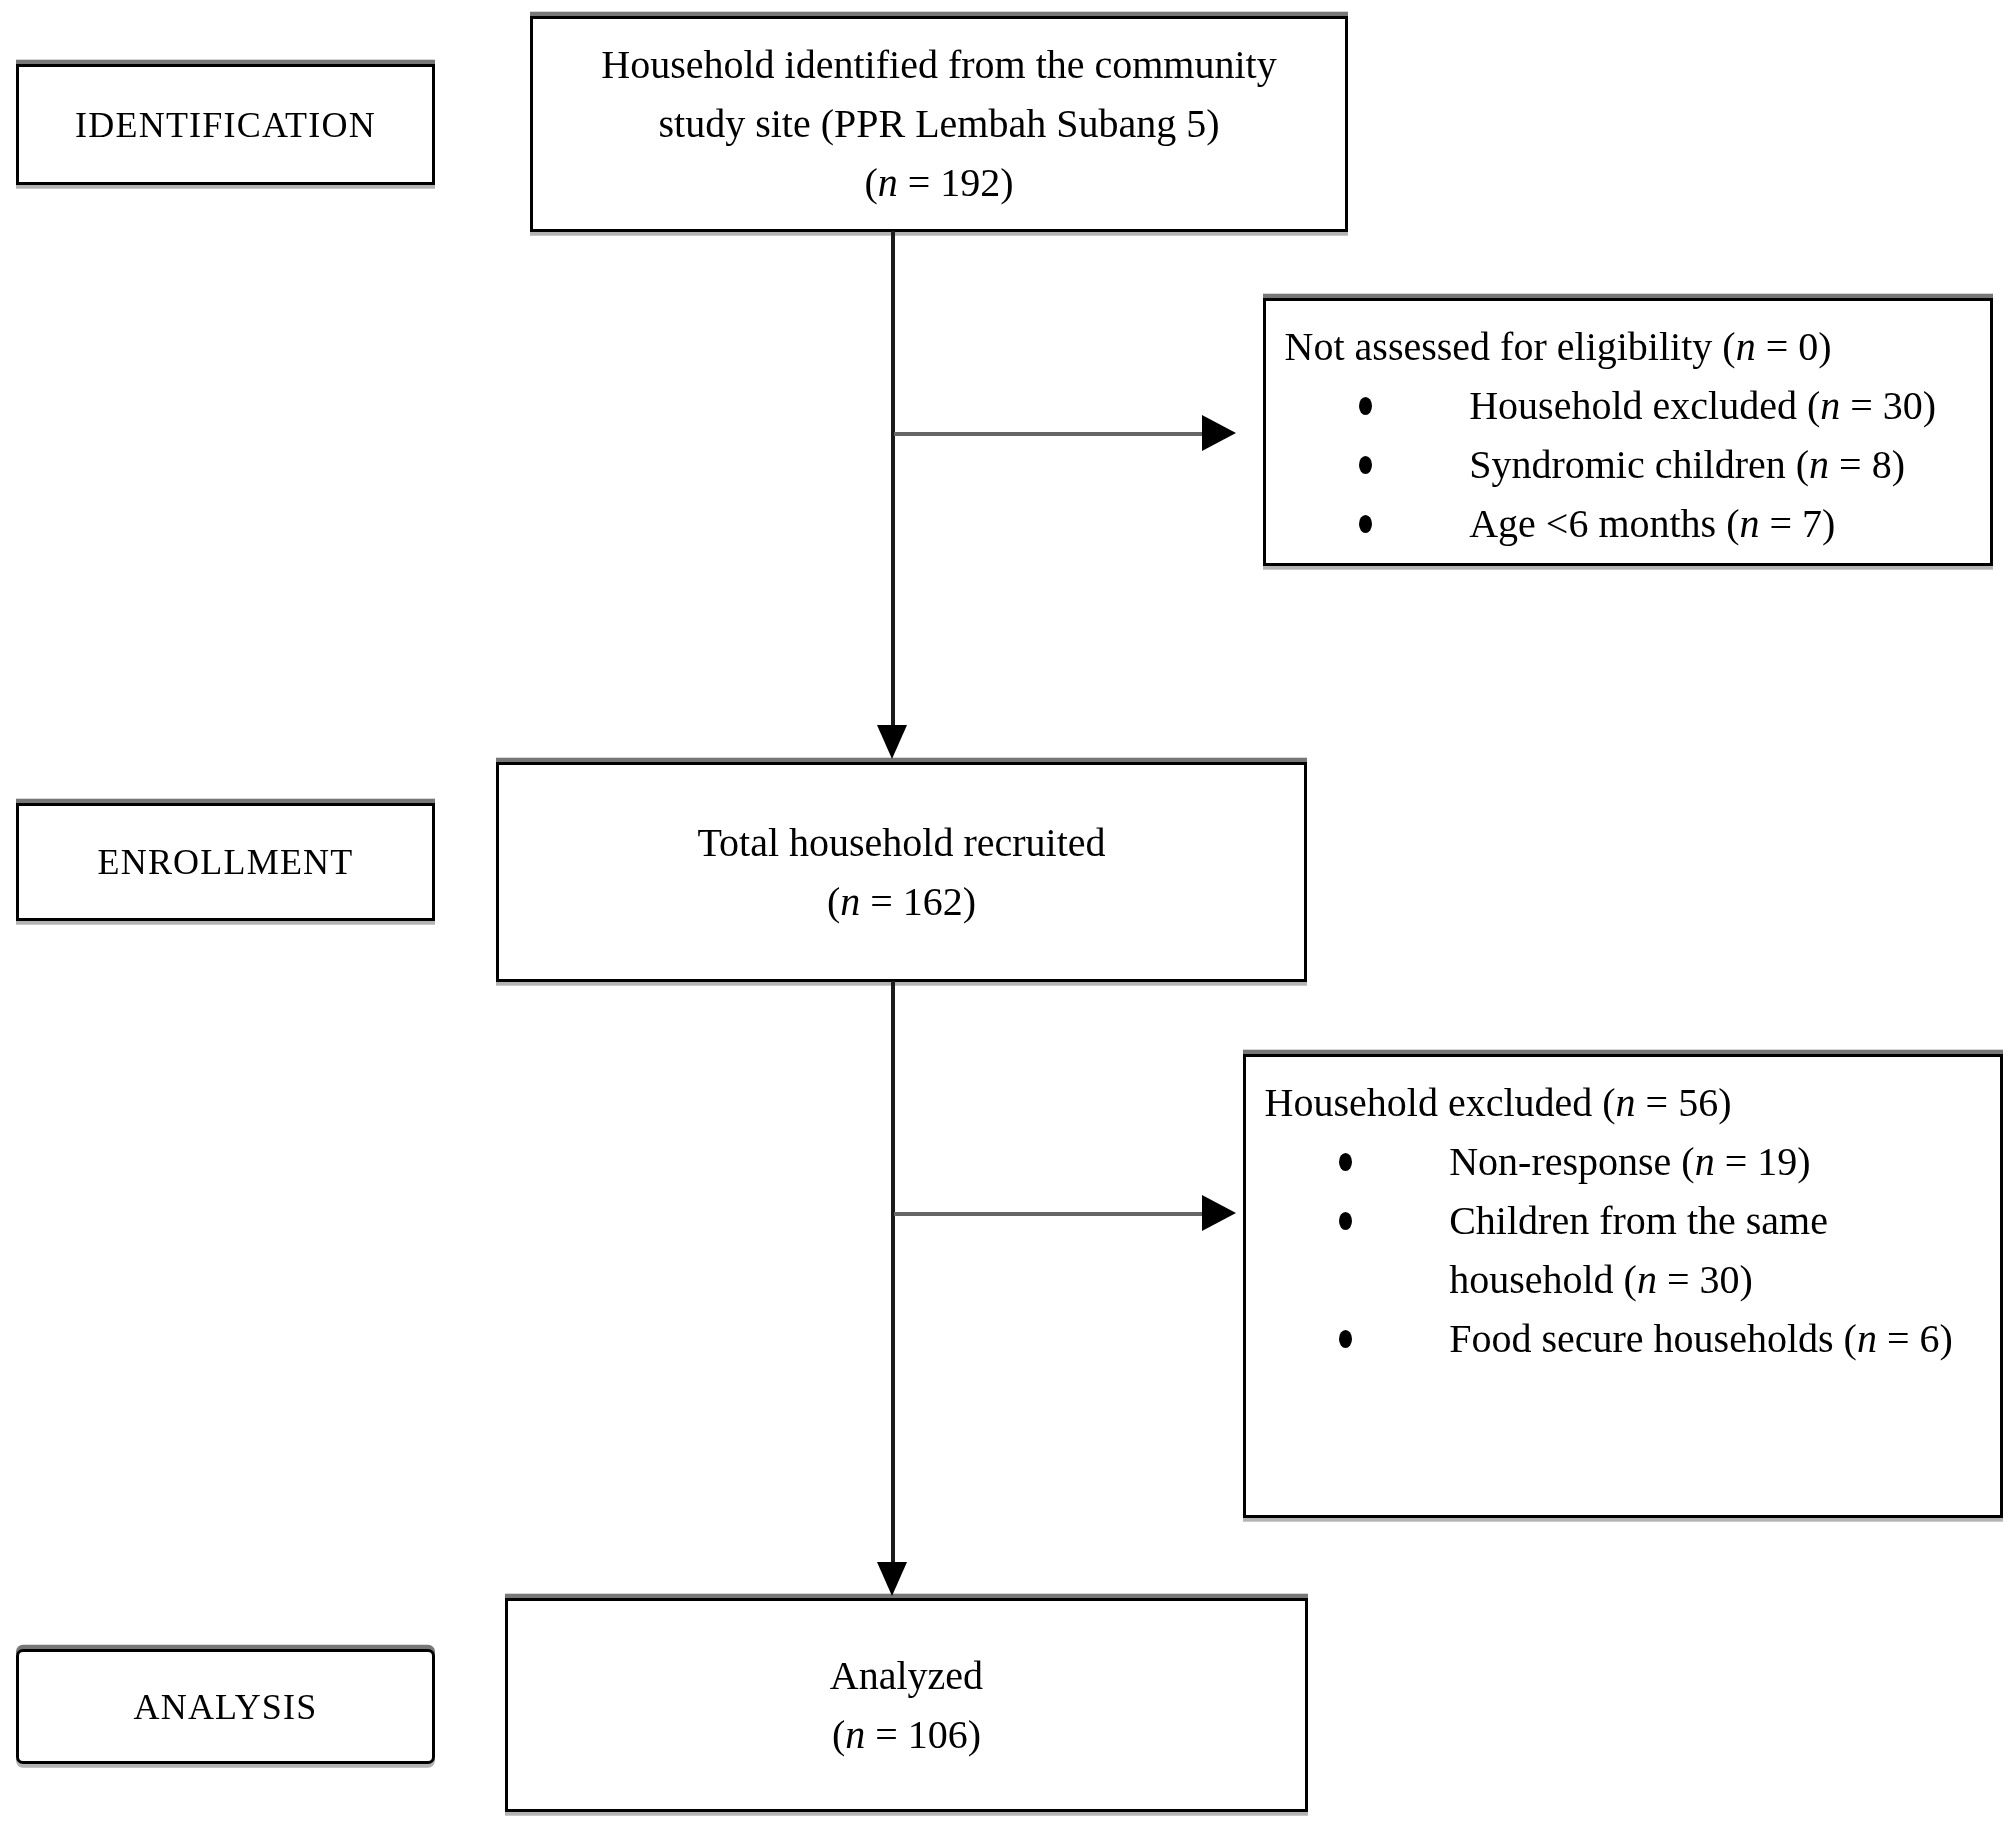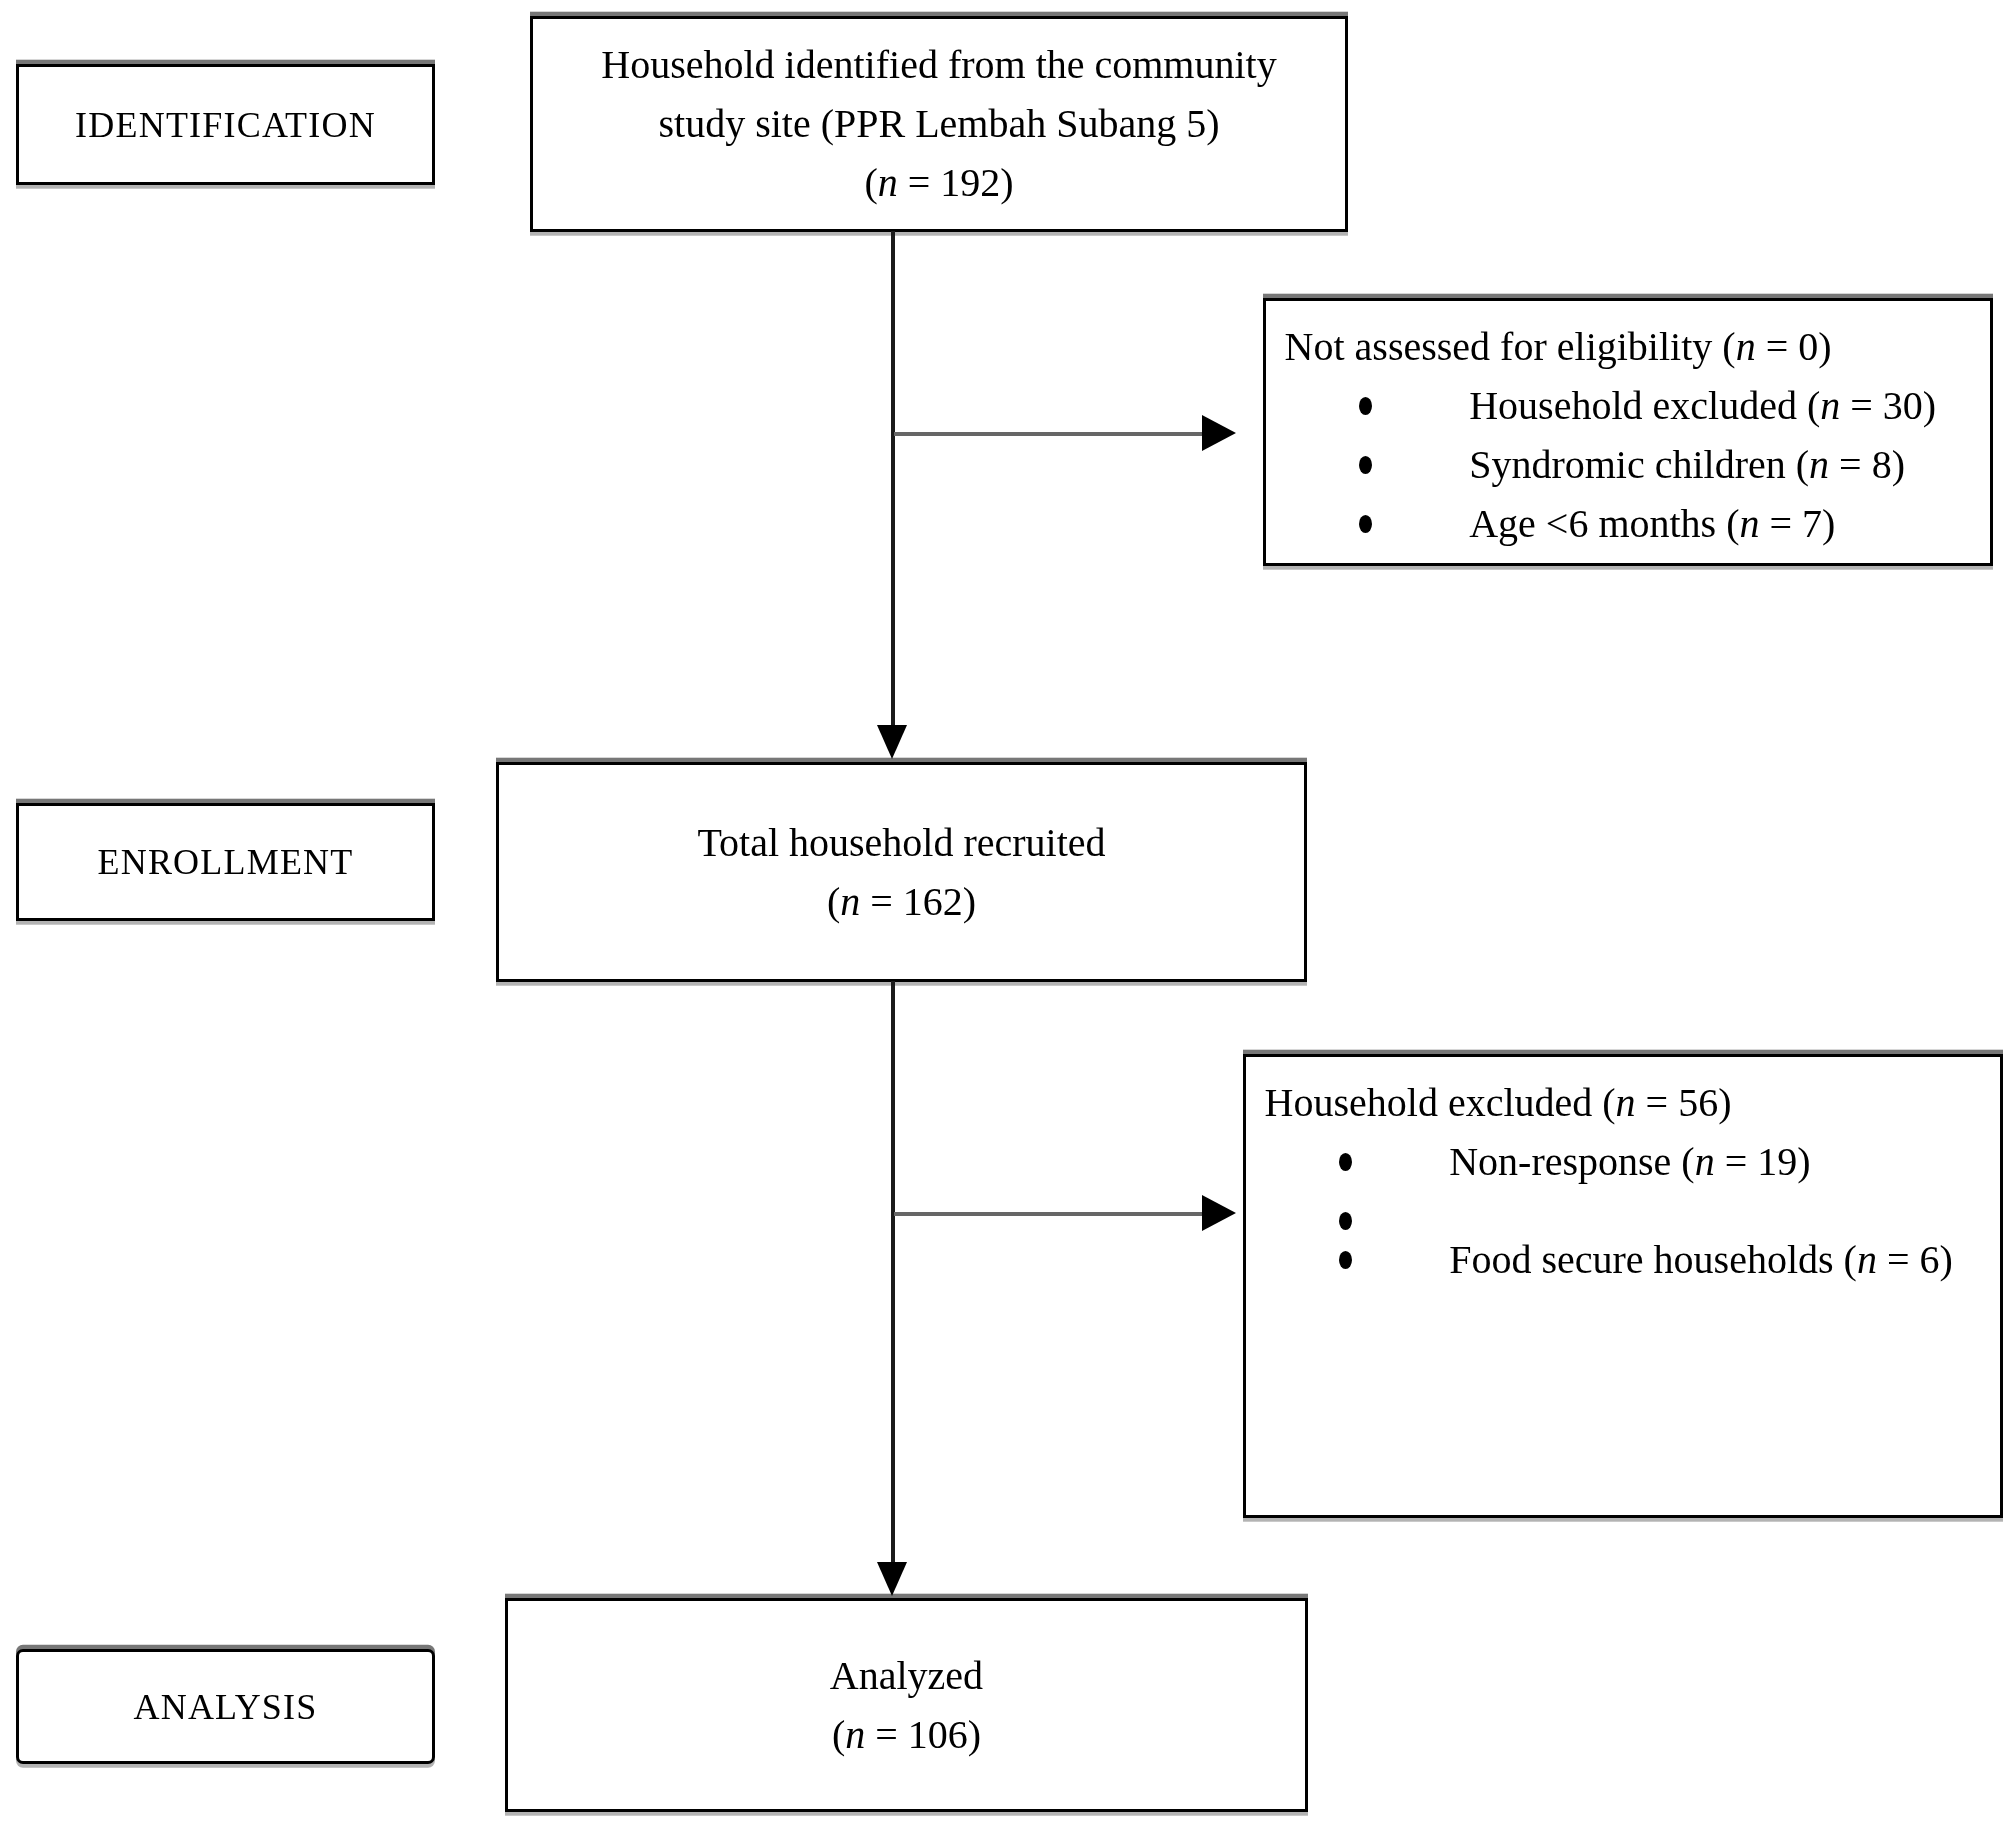--- a/index.html
+++ b/index.html
@@ -104,20 +104,22 @@
   </div>
   <div class="box side" style="left:1243px;top:1054px;width:760px;height:464px;">
     <div class="title">Household excluded (<i>n</i> = 56)</div>
     <ul>
         <li>
           <span class="bullet"></span>
           <div class="li-text">Non-response (<i>n</i> = 19)</div>
         </li>
         <li>
           <span class="bullet"></span>
+          <div class="li-text">Children from the same
+household (<i>n</i> = 30)</div>
         </li>
         <li>
           <span class="bullet"></span>
           <div class="li-text">Food secure households (<i>n</i> = 6)</div>
         </li>
       </ul>
   </div>
 
   <div class="vline" style="left:891px;top:231px;height:496px;"></div>
   <div class="arrow-down" style="left:877px;top:725px;"></div>

